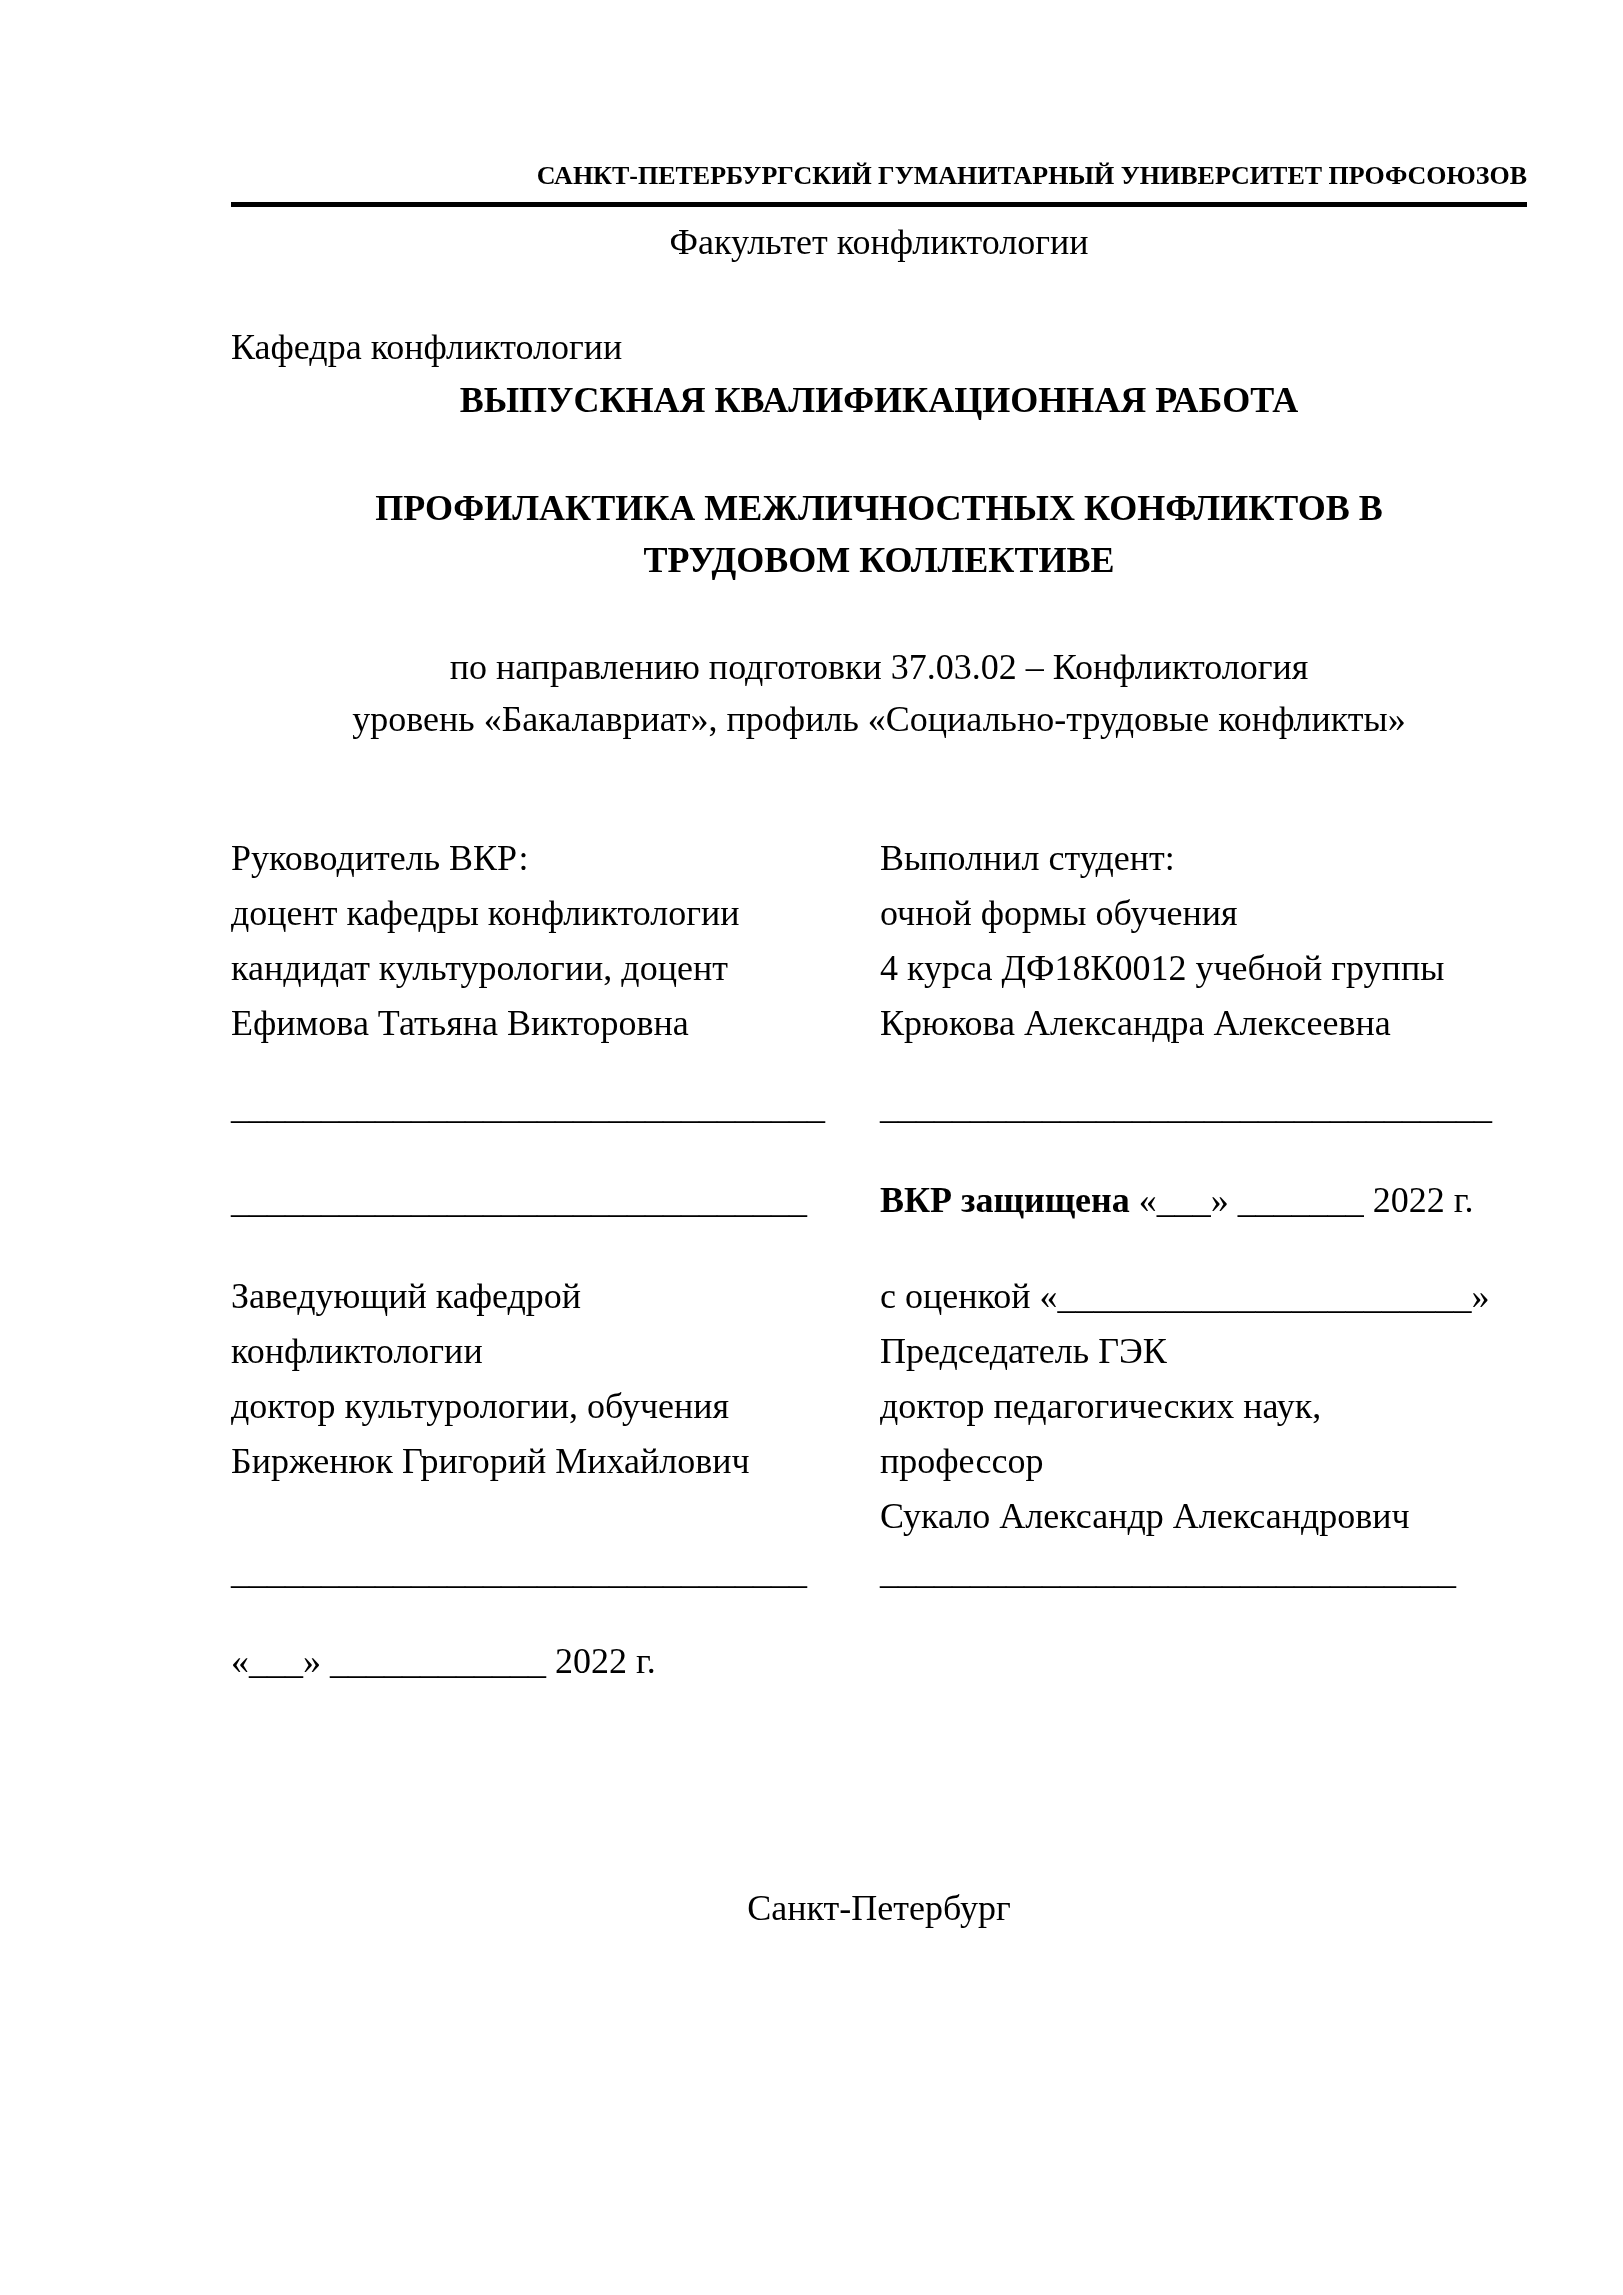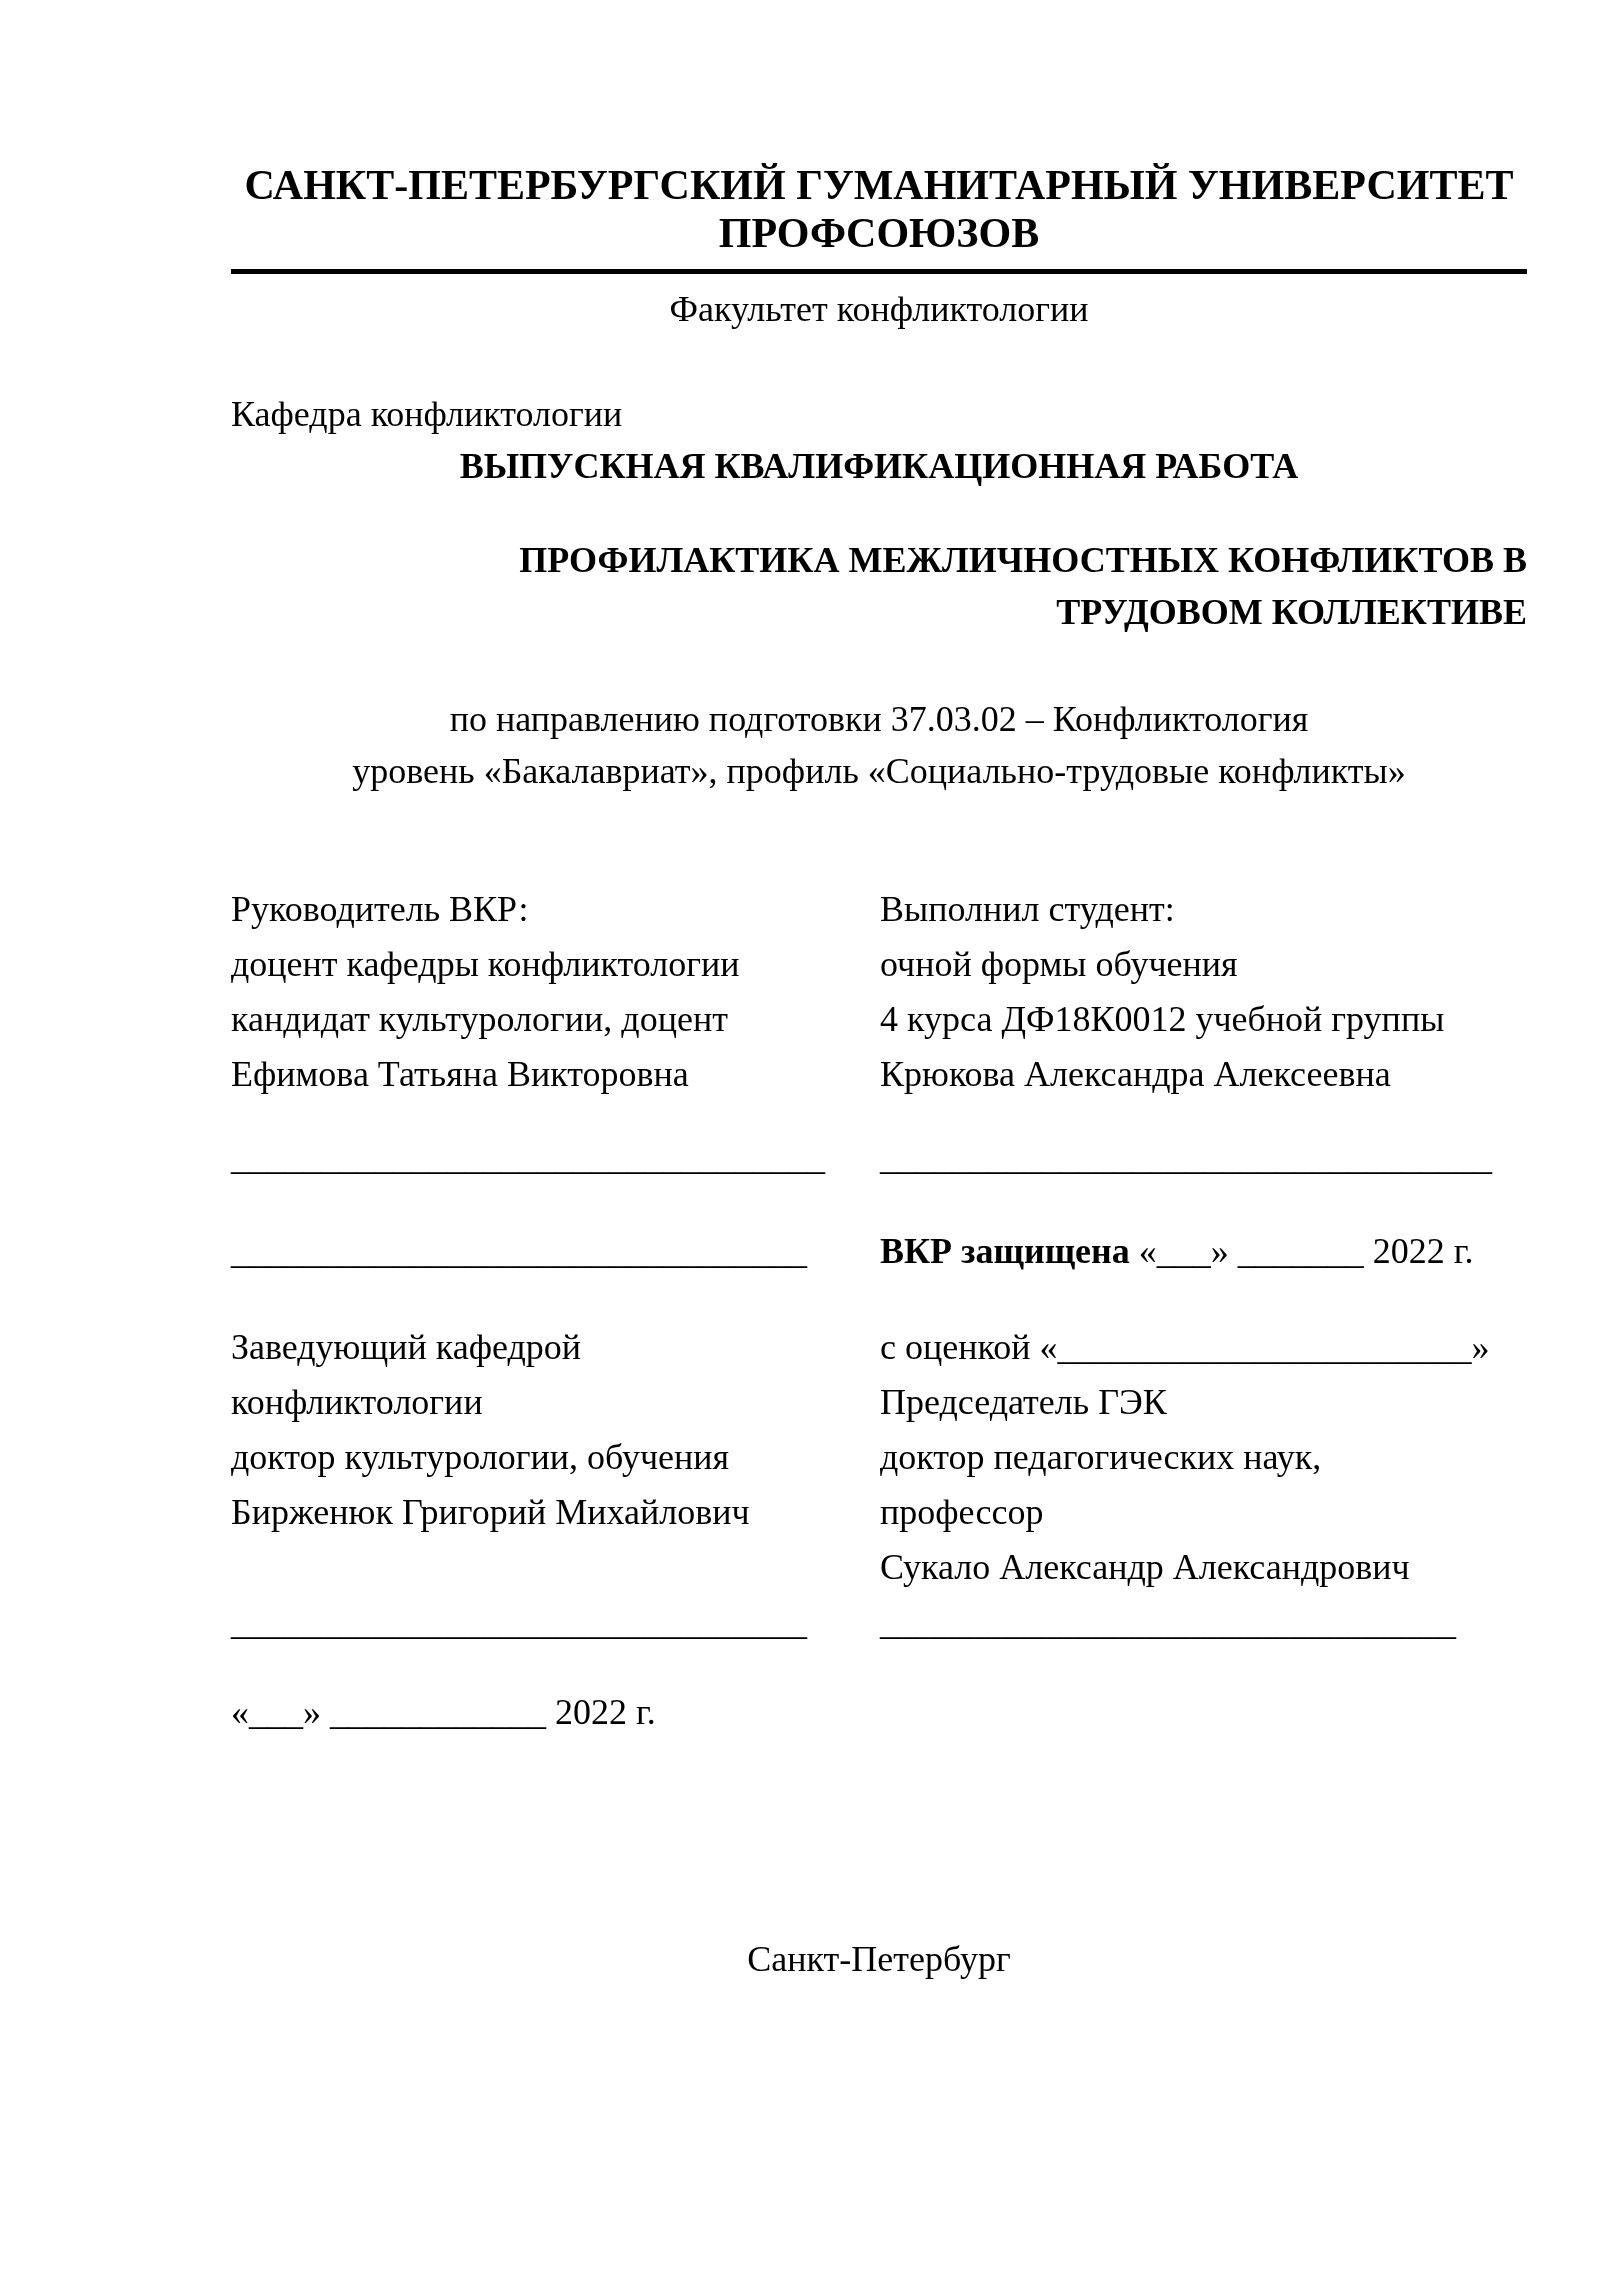--- a/index.html
+++ b/index.html
@@ -13,46 +13,46 @@
     font-size: 36px;
     -webkit-font-smoothing: antialiased;
   }
   .page {
     width: 100%;
     height: 100%;
     padding: 161px 96px 0 231px;
     overflow: hidden;
   }
   .u-header {
-    font-size: 42px;
+    font-size: 26px;
     font-weight: bold;
-    text-align: center;
+    text-align: right;
     line-height: 1.15;
     border-bottom: 5.5px solid #000;
     padding-bottom: 11px;
   }
   .faculty {
     text-align: center;
     margin-top: 9.4px;
     line-height: 1.45;
   }
   .department {
     text-align: left;
     margin-top: 53px;
     line-height: 1.45;
   }
   .work-type {
     text-align: center;
     font-weight: bold;
     line-height: 1.45;
   }
   .thesis-title {
-    text-align: right;
+    text-align: center;
     font-weight: bold;
-    margin-top: 41px;
+    margin-top: 56px;
     line-height: 1.45;
   }
   .program {
     text-align: center;
     margin-top: 55px;
     line-height: 1.45;
   }
   .cols {
     display: grid;
     grid-template-columns: 633px 1fr;

